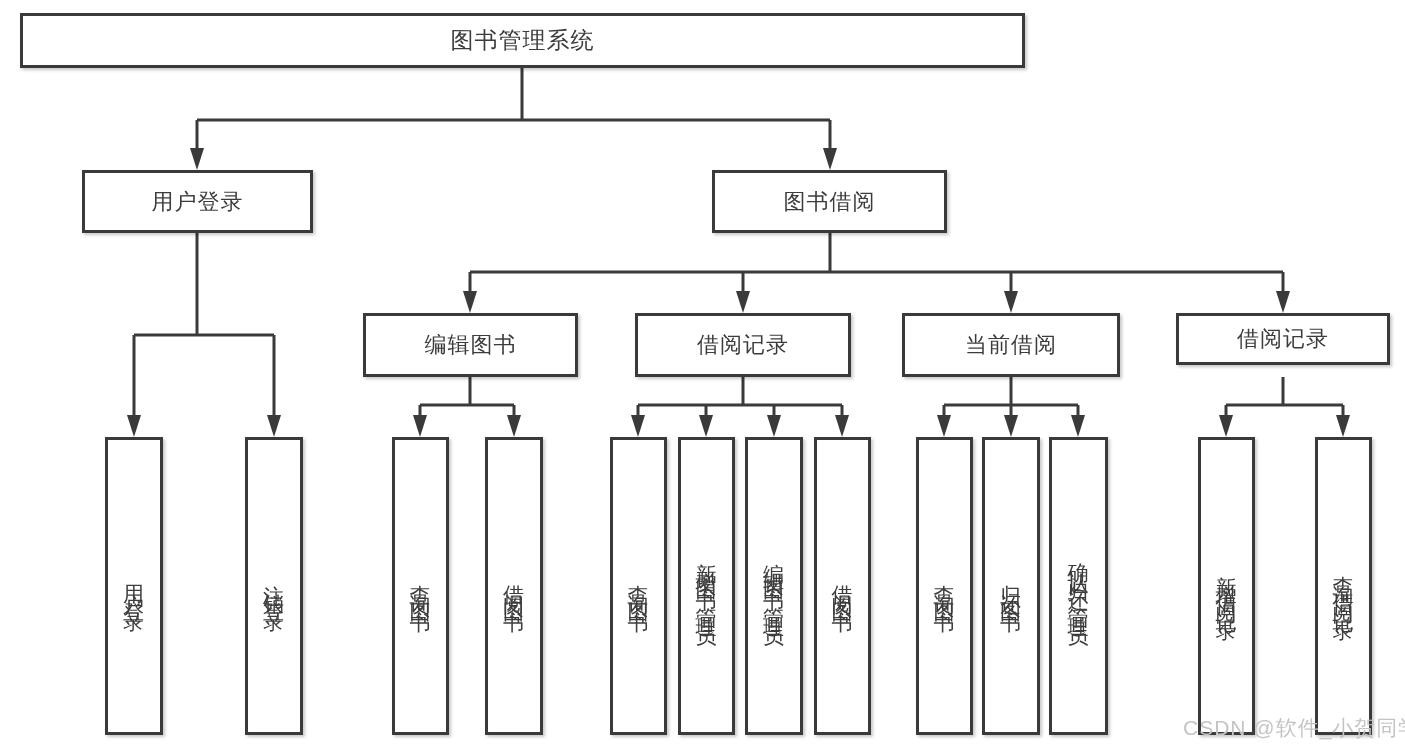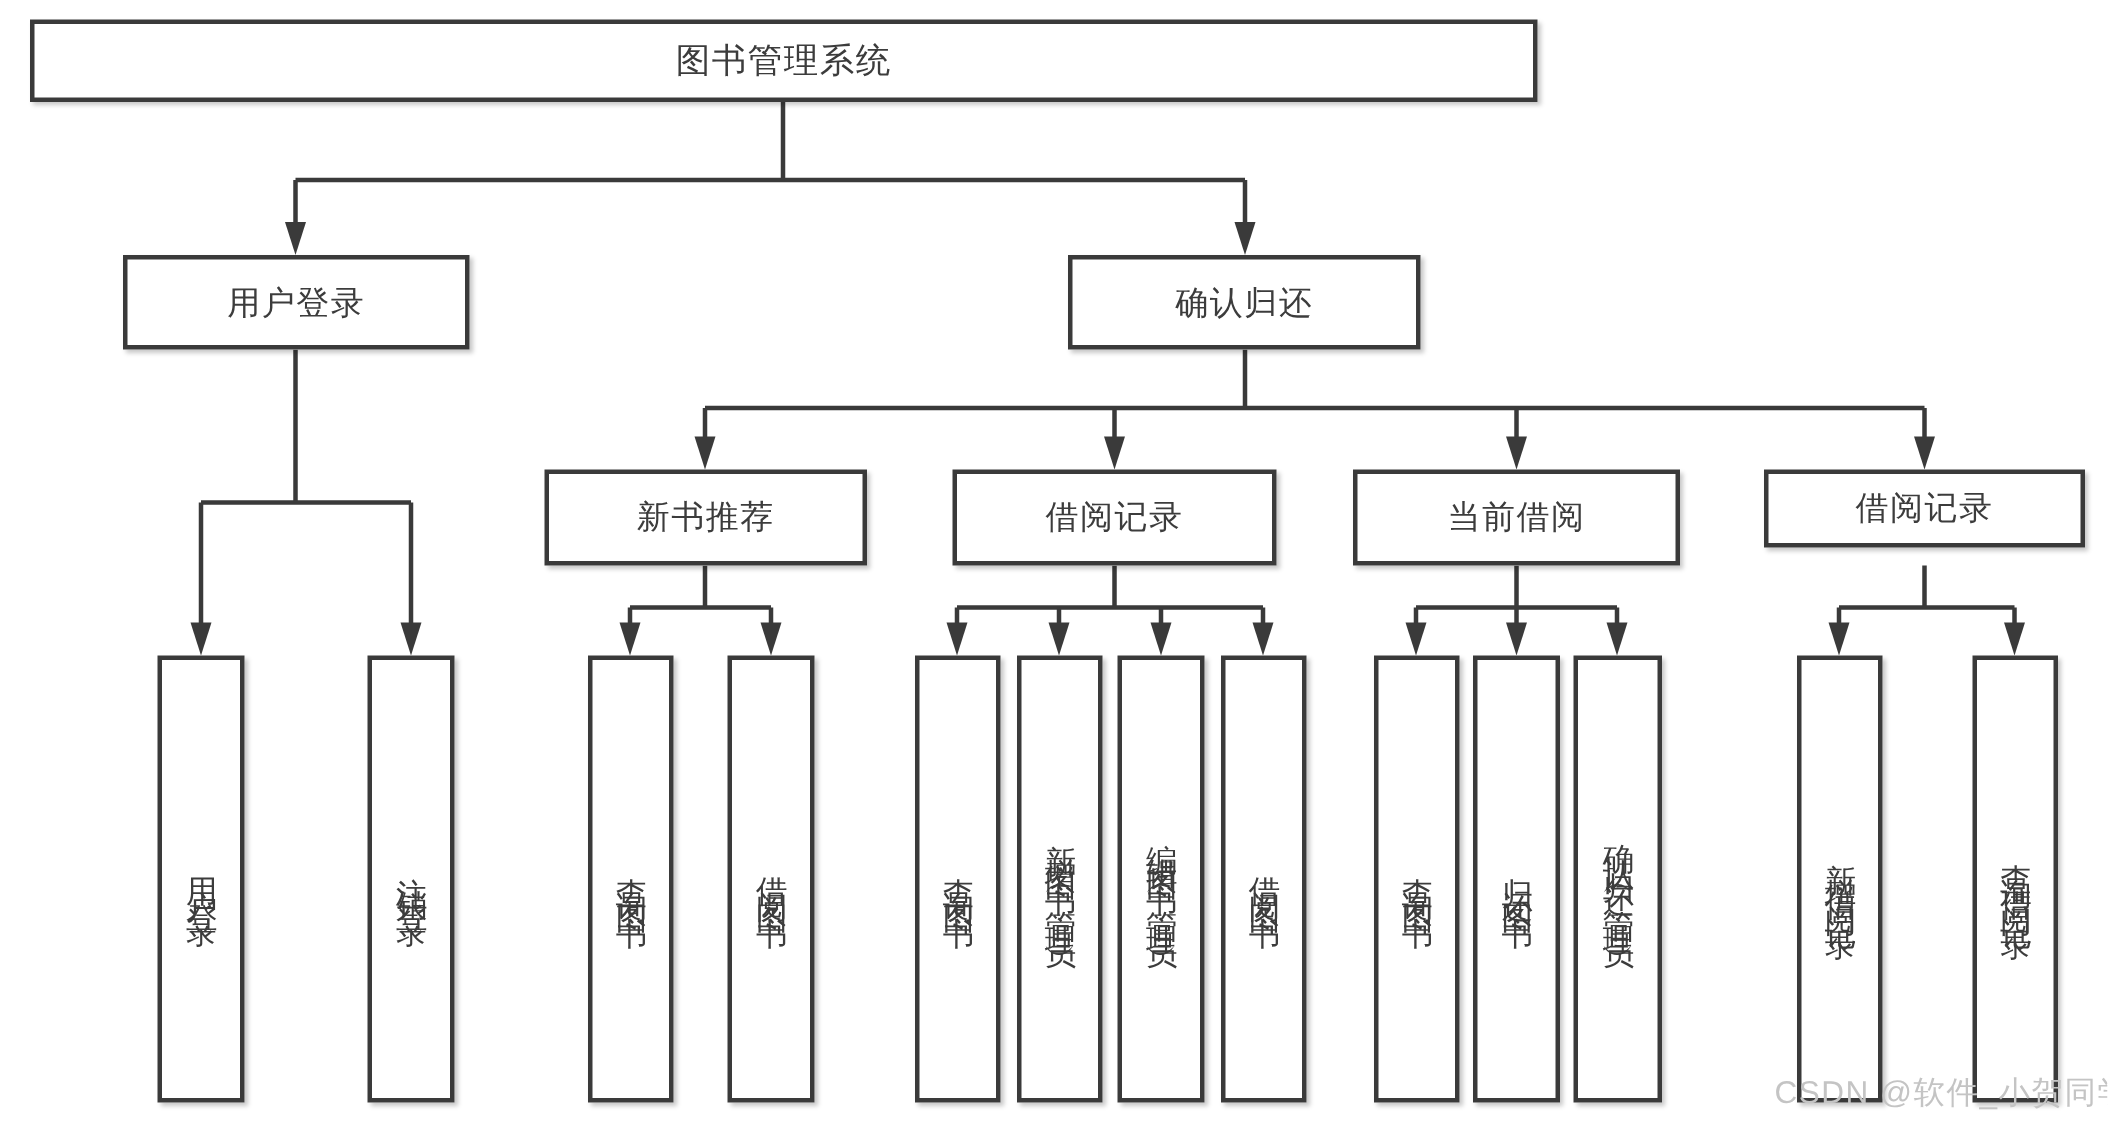--- a/index.html
+++ b/index.html
@@ -135,25 +135,25 @@
   </svg>
 
   <div id="root-box" class="box hbox">
     <span>图书管理系统</span>
   </div>
 
   <div id="user-login" class="box hbox">
     <span>用户登录</span>
   </div>
   <div id="book-mgmt" class="box hbox">
-    <span>确认归还</span>
+    <span>图书借阅</span>
   </div>
 
   <div id="new-book" class="box hbox">
-    <span>新书推荐</span>
+    <span>编辑图书</span>
   </div>
   <div id="book-borrow" class="box hbox">
     <span>借阅记录</span>
   </div>
   <div id="current-bor" class="box hbox">
     <span>当前借阅</span>
   </div>
   <div id="bor-records" class="box hbox">
     <span>借阅记录</span>
   </div>

